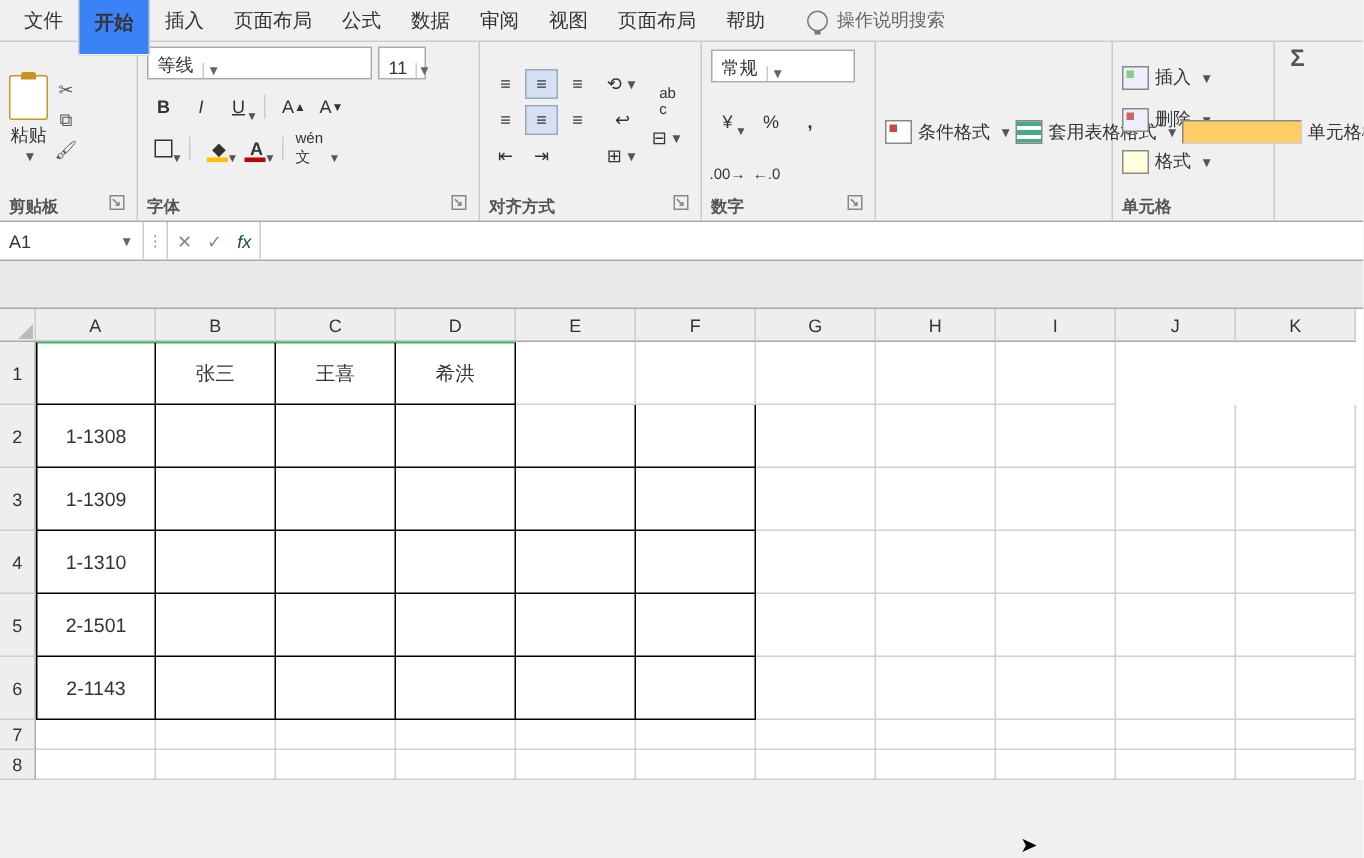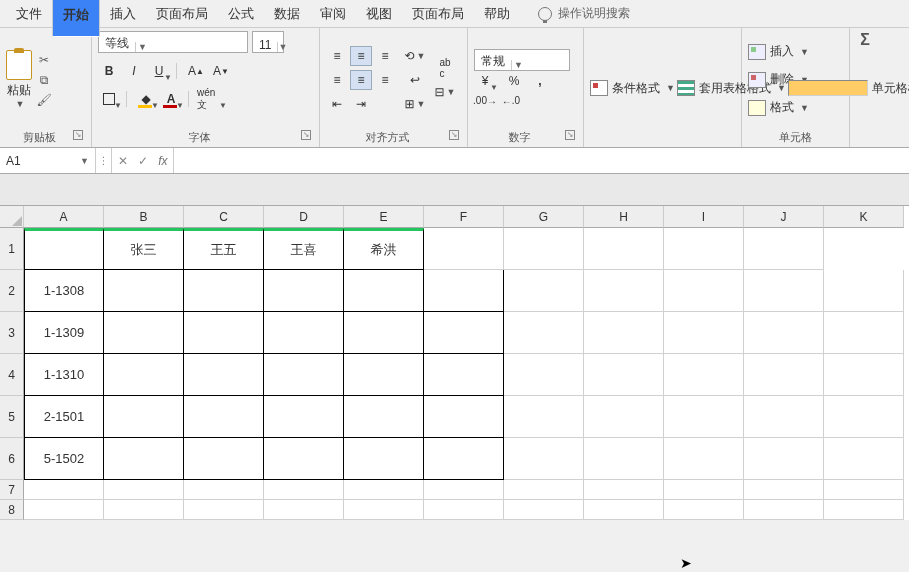--- a/index.html
+++ b/index.html
@@ -10,21 +10,21 @@
 .menubar .mi { padding: 12px 10px; cursor: pointer; font-size: 13px; }
 .menubar .mi.active { background: #3b82f6; border: 1px solid #ccc; border-bottom: 1px solid #fff; position: relative; top: 1px; font-weight: bold; }
 .menubar .tell { display: flex; align-items: center; margin-left: 18px; color: #666; }
 .menubar .bulb { width: 14px; height: 14px; border-radius: 50%; border: 1px solid #777; margin-right: 6px; position: relative; }
 .menubar .bulb::after { content: ""; position: absolute; left: 4px; bottom: -3px; width: 4px; height: 3px; background: #777; }
 
 
 .ribbon { display: flex; height: 120px; background: #f0f0f0; border-bottom: 1px solid #aaa; }
 .group { border-right: 1px solid #ccc; display: flex; flex-direction: column; justify-content: space-between; padding: 3px 6px 2px; }
 .group-body { flex: 1; display: flex; align-items: center; }
-.group-label { text-align: center; font-size: 11px; color: #555; padding-top: 2px; }
+.group-label { text-align: left; font-size: 11px; color: #555; padding-top: 2px; font-weight: bold; }
 .group-label .dlg { float: right; width: 10px; height: 10px; border: 1px solid #888; font-size: 8px; line-height: 8px; color: #888; margin-right: 2px; }
 
 
 .clip-left { display: flex; flex-direction: column; align-items: center; margin-right: 4px; }
 .clipboard-icon { width: 26px; height: 30px; background: #fff; border: 1px solid #c89422; border-radius: 2px; position: relative; margin-bottom: 2px; }
 .clipboard-icon::before { content: ""; position: absolute; top: -3px; left: 7px; width: 10px; height: 5px; background: #c89422; border-radius: 2px 2px 0 0; }
 .clip-right { display: flex; flex-direction: column; gap: 6px; }
 .mini { width: 16px; height: 14px; display:flex; align-items:center; justify-content:center; font-size: 12px; color:#555; }
 
 
@@ -37,21 +37,21 @@
 .underline-icon { text-decoration: underline; }
 .color-bar { position: absolute; bottom: 1px; left: 3px; width: 14px; height: 3px; }
 
 
 .align-col { display: flex; flex-direction: column; gap: 4px; }
 .align-row { display: flex; gap: 2px; }
 .abtn { width: 22px; height: 20px; display:flex; align-items:center; justify-content:center; font-size:12px; border:1px solid transparent; cursor:pointer;}
 .abtn.sel { background: #d5e1f2; border: 1px solid #9ab; }
 
 
-.num-body { display:flex; flex-direction:column; gap:0; }
+.num-body { display:flex; flex-direction:column; gap:16px; }
 .numrow { display:flex; gap:4px; align-items:center;}
 .percent, .comma, .dec { width:22px; height:20px; display:flex;align-items:center;justify-content:center;}
 
 
 .styles-body { display:flex; flex-direction:row; gap:2px; }
 .style-item { display:flex; align-items:center; gap:4px; height:26px; cursor:pointer; white-space:nowrap;}
 .style-icon { width:18px; height:16px; border:1px solid #888; background:#fff; position:relative;}
 .style-icon.cond::after{content:"";position:absolute;left:2px;top:2px;width:5px;height:5px;background:#c44;}
 .style-icon.table{background:repeating-linear-gradient(#4a8 0 3px,#fff 3px 6px);}
 .style-icon.cell{background:#fc6;}
@@ -65,36 +65,36 @@
 .cell-icon.fmt{background:#ffd;}
 
 
 .edit-group{width:18px;display:flex;align-items:center;justify-content:center;font-size:16px;font-weight:bold;color:#555;}
 
 
 .fbar { display:flex; height:26px; background:#fff; border-bottom:1px solid #aaa; align-items:stretch;}
 .namebox { width:96px; border-right:1px solid #ccc; display:flex; align-items:center; padding:0 6px; justify-content:space-between;}
 .namebox .dd{font-size:9px;color:#666;}
 .fxbtns { display:flex; align-items:center; border-right:1px solid #ccc; padding:0 6px; gap:10px; color:#888;}
-.fxbtns .fx{font-style:italic;color:#737373;}
+.fxbtns .fx{font-style:italic;color:#14532d;}
 .fcontent { flex:1; padding:0 8px; display:flex; align-items:center;}
 
 
 .strip{height:32px;background:#e9e9e9;border-bottom:1px solid #aaa;}
 
 
 .grid { position:relative; background:#fff; }
 .colheads { display:flex; height:22px; }
 .corner { width:24px; border-right:1px solid #ccc; border-bottom:1px solid #aaa; background:#eee; position:relative;}
 .corner::after{content:"";position:absolute;right:1px;bottom:1px;width:0;height:0;border-left:10px solid transparent;border-bottom:10px solid #bbb;}
 .ch { width:80px; border-right:1px solid #ccc; border-bottom:1px solid #aaa; background:#eee; text-align:center; line-height:22px; font-size:12px;}
 .rowwrap { display:flex; }
 .rh { width:24px; background:#eee; border-right:1px solid #aaa; border-bottom:1px solid #ccc; text-align:center; font-size:12px; display:flex;align-items:center;justify-content:center;}
 .cell { width:80px; border-right:1px solid #d0d0d0; border-bottom:1px solid #d0d0d0; display:flex; align-items:center; justify-content:center; font-size:13px; padding:2px;}
-.b-t{border-top:3px solid #22c55e;}
+.b-t{border-top:1px solid #22c55e;}
 .b-b{border-bottom:1px solid #000;}
 .b-l{border-left:1px solid #000;}
 .b-r{border-right:1px solid #000;}
 .row-tall .cell,.row-tall .rh{height:42px;}
 .row-short .cell,.row-short .rh{height:20px;}
 
 .cursor-arrow{position:absolute;left:680px;top:555px;font-size:14px;color:#000;pointer-events:none;}
 
 .dd-caret{font-size:9px;color:#555;margin-left:2px;}
 </style>
@@ -327,21 +327,20 @@
     <div class="ch">I</div>
     <div class="ch">J</div>
     <div class="ch">K</div>
   </div>
 
   <div id="rows">
       <div class="rowwrap row-tall">
         <div class="rh">1</div>
         <div class="cell b-t b-r b-l b-b"></div>
         <div class="cell b-t b-r b-b">张三</div>
-        <div class="cell b-t b-r b-b">王五</div>
         <div class="cell b-t b-r b-b">王喜</div>
         <div class="cell b-t b-r b-b">希洪</div>
         <div class="cell"></div>
         <div class="cell"></div>
         <div class="cell"></div>
         <div class="cell"></div>
         <div class="cell"></div>
       </div>
       <div class="rowwrap row-tall">
         <div class="rh">2</div>
@@ -394,21 +393,21 @@
         <div class="cell b-r b-b"></div>
         <div class="cell b-r b-b"></div>
         <div class="cell"></div>
         <div class="cell"></div>
         <div class="cell"></div>
         <div class="cell"></div>
         <div class="cell"></div>
       </div>
       <div class="rowwrap row-tall">
         <div class="rh">6</div>
-        <div class="cell b-b b-r b-l">5-1502</div>
+        <div class="cell b-b b-r b-l">2-1143</div>
         <div class="cell b-b b-r"></div>
         <div class="cell b-b b-r"></div>
         <div class="cell b-b b-r"></div>
         <div class="cell b-b b-r"></div>
         <div class="cell b-b b-r"></div>
         <div class="cell"></div>
         <div class="cell"></div>
         <div class="cell"></div>
         <div class="cell"></div>
         <div class="cell"></div>

